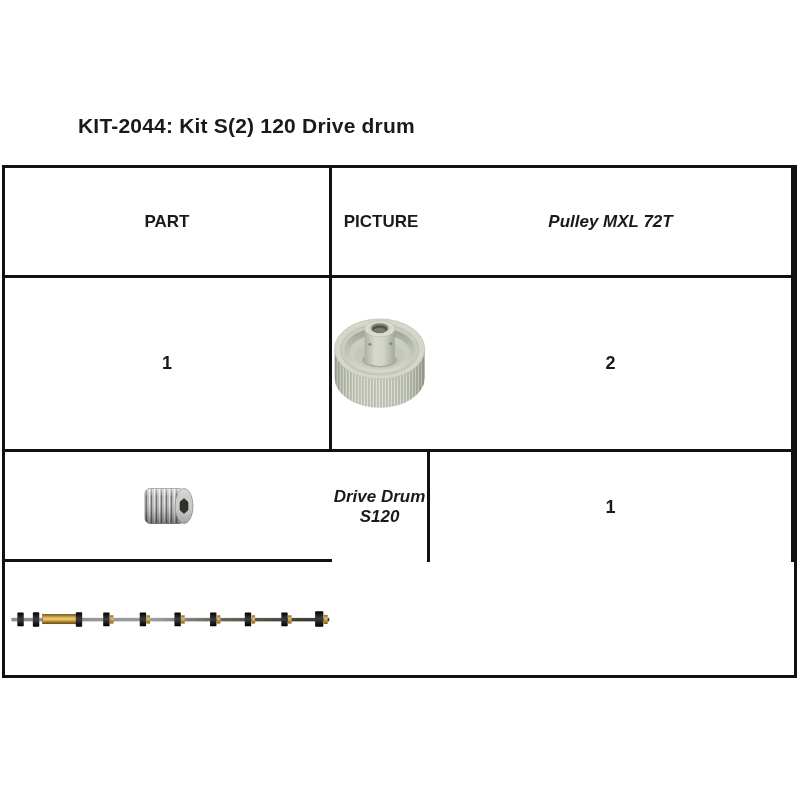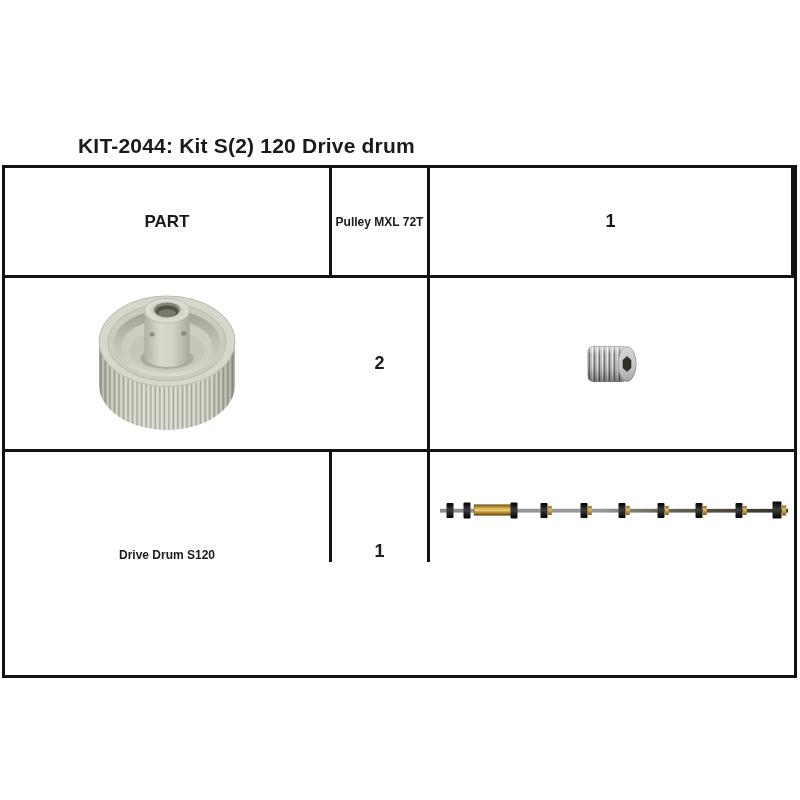--- a/index.html
+++ b/index.html
@@ -17,21 +17,20 @@
     overflow: hidden;
   }
   .kit-title {
     position: absolute;
     left: 78px;
     top: 114px;
     font-size: 21px;
     font-weight: bold;
     letter-spacing: 0.2px;
     white-space: nowrap;
-    margin-top: 20px;
   }
   .parts-table {
     position: absolute;
     left: 2px;
     top: 165px;
     width: 795px;
     height: 513px;
     box-sizing: border-box;
     border: 3px solid #111111;
     display: grid;
@@ -42,48 +41,52 @@
   .cell {
     box-sizing: border-box;
     display: flex;
     align-items: center;
     justify-content: center;
     border-right: 3px solid #111111;
     border-bottom: 3px solid #111111;
     overflow: hidden;
   }
   .cell.last-col { border-right: none; }
-  .cell.last-row { border-bottom: none; align-items: flex-end; }
+  .cell.last-row { border-bottom: none; }
   .header-cell {
     font-size: 17px;
     font-weight: bold;
   }
   .part-cell {
-    font-size: 12px;
+    font-size: 17px;
     font-weight: bold;
     text-align: center;
+    font-style: italic;
   }
   .amount-cell {
     font-size: 18px;
     font-weight: bold;
   }
   .picture-cell svg { display: block; }
   .drum-cell { padding: 0; }
 </style>
 </head>
 <body>
 
 <div class="page">
 
   <div class="kit-title">KIT-2044: Kit S(2) 120 Drive drum</div>
 
   <div class="parts-table">
 
     <div class="cell header-cell">
       <span>PART</span>
+    </div>
+    <div class="cell header-cell last-col">
+      <span>PICTURE</span>
     </div>
 
     <div class="cell part-cell">
       <span>Pulley MXL 72T</span>
     </div>
     <div class="cell amount-cell">
       <span>1</span>
     </div>
     <div class="cell picture-cell last-col">
 

